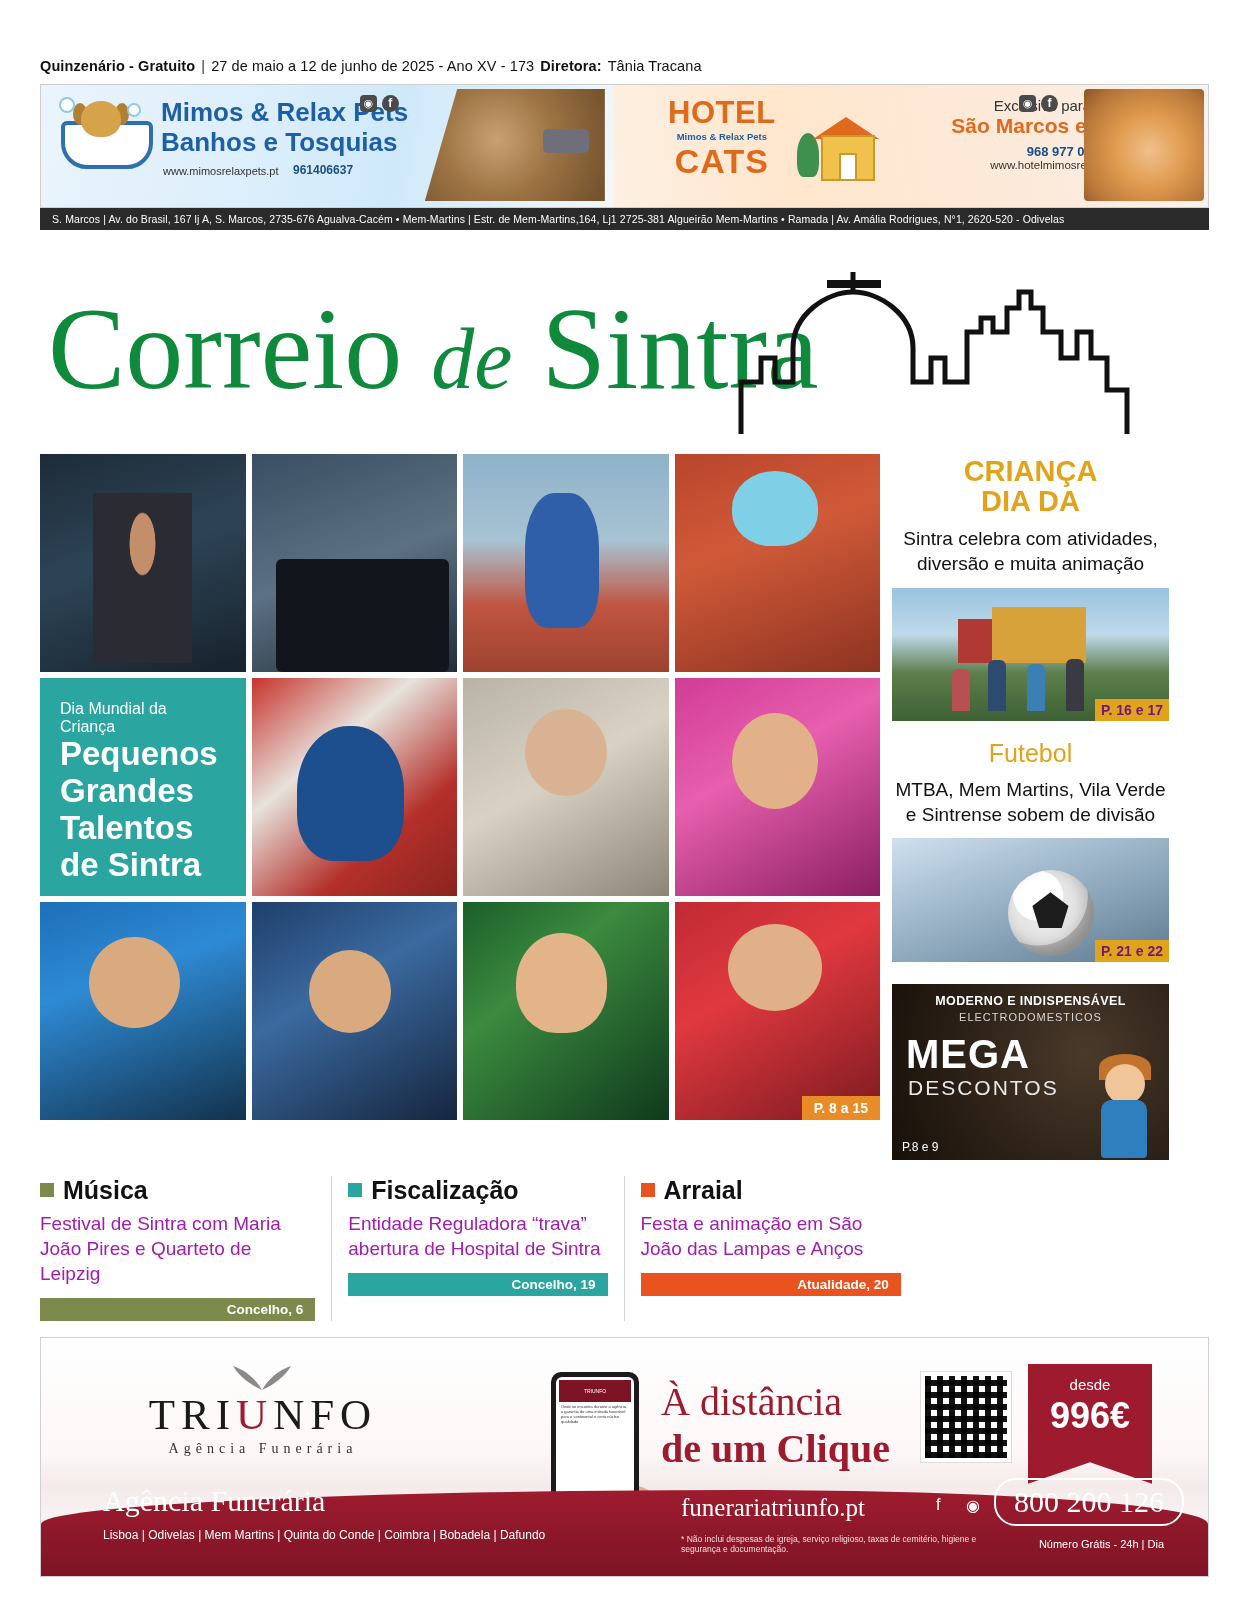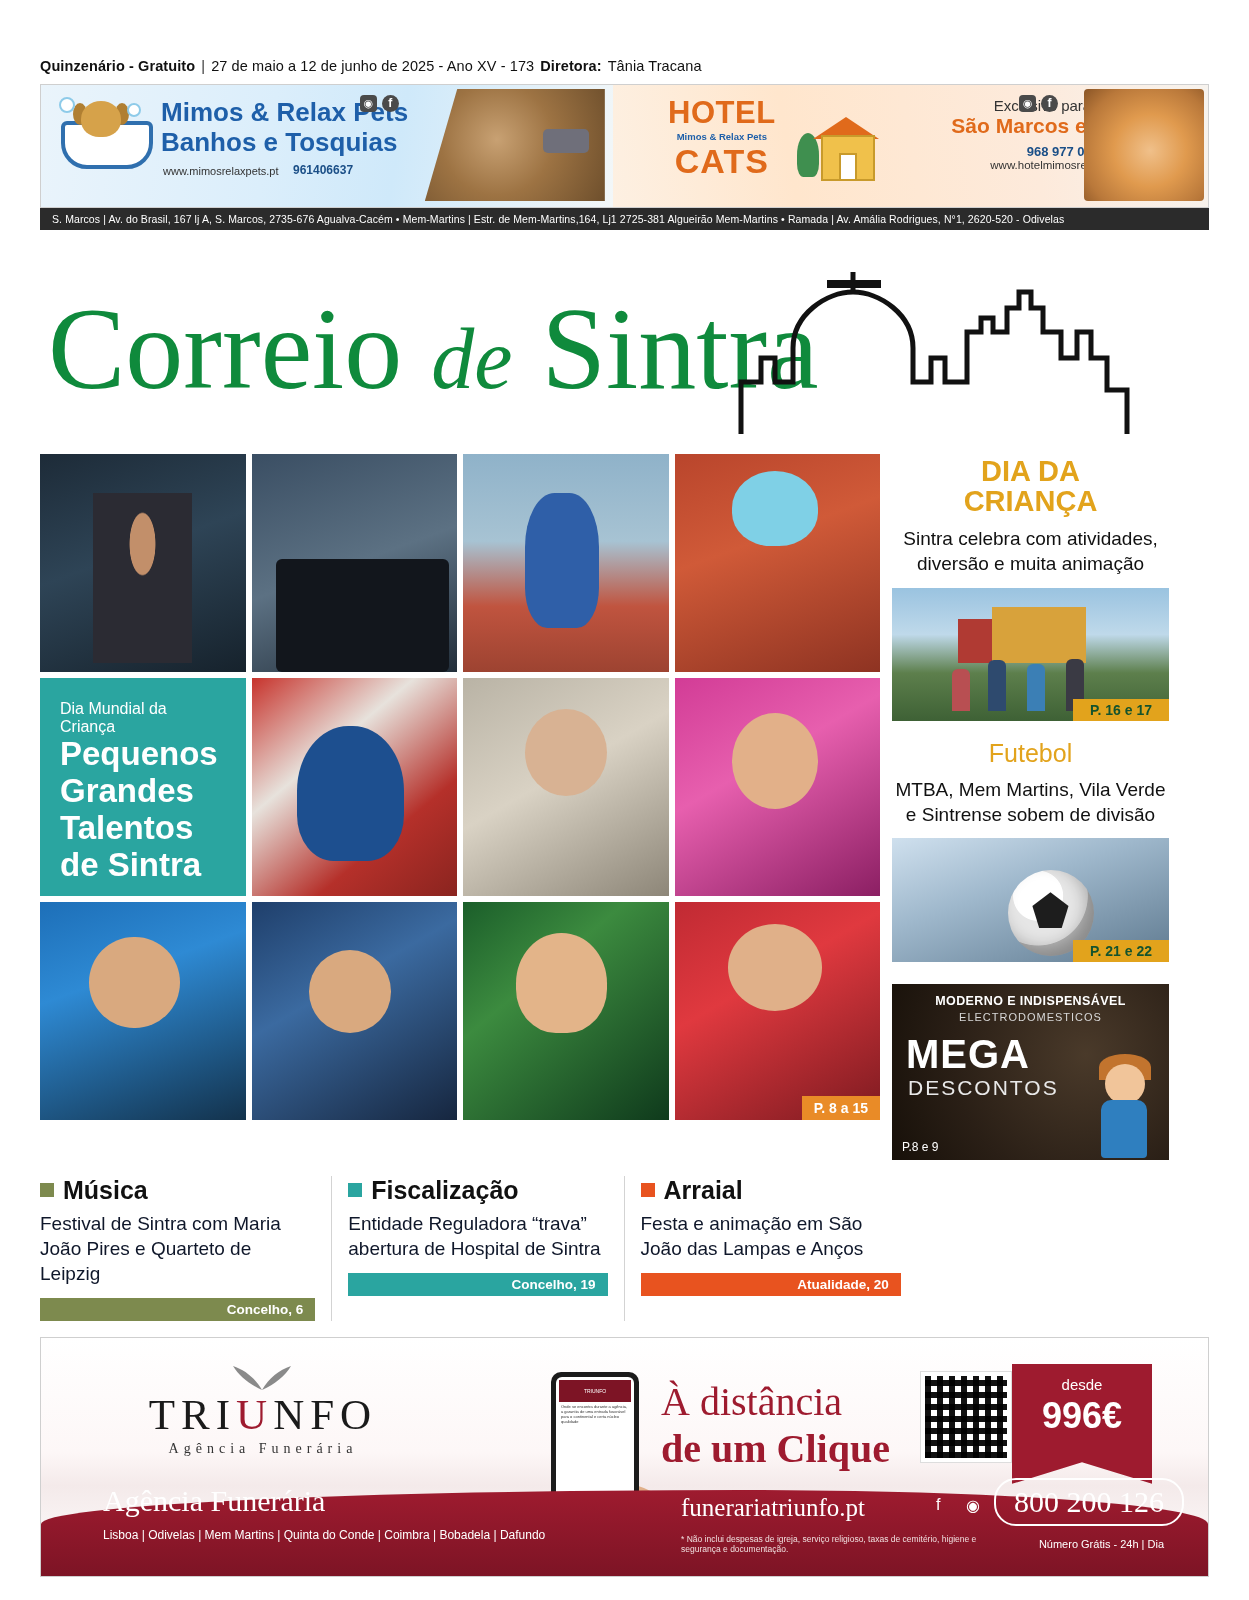--- a/index.html
+++ b/index.html
@@ -273,22 +273,22 @@
     position:absolute; left: 36%; top: 14%; width: 34%; height: 42%;
     background: #d8a23b;
   }
   .palacio:before{
     content:""; position:absolute; left:-34px; top:12px; width:34px; height:44px; background:#b03a33;
   }
   .kids { position:absolute; bottom: 8%; left: 18%; width: 64%; height: 44%; }
   .kid { position:absolute; bottom:0; width: 18px; border-radius: 6px 6px 0 0; }
   .railtag {
     position: absolute; right: 0; bottom: 0;
-    background: #e2a31c; color:#14532d; font-weight: bold; font-size: 14px;
-    padding: 3px 17px;
+    background: #e2a31c; color:#701a75; font-weight: bold; font-size: 14px;
+    padding: 3px 6px;
     text-align: right;
   }
   .rail .kicker2 {
     text-align:center; font-size: 25px; font-weight: normal; color:#e2a31c; margin-top: 18px;
   }
   .railphoto2 {
     position: relative; height: 124px; margin-top: 10px; overflow:hidden;
     background: linear-gradient(160deg,#cfe0ee 0%, #9fb8cc 40%, #5f7a90 100%);
   }
   .ball {
@@ -331,21 +331,21 @@
     border-right: 1px solid #d3d3d3;
   }
   .teaser:nth-child(n+2) { padding-left: 16px; }
   .teaser:last-child { border-right: none; }
   .teaser .head {
     display: flex; align-items: center; gap: 9px;
     font-size: 25px; font-weight: bold;
   }
   .sqm { width: 14px; height: 14px; display:inline-block; }
   .teaser .body {
-    font-size: 19px; line-height: 1.32; margin-top: 6px; color:#0f172a;
+    font-size: 19px; line-height: 1.32; margin-top: 6px; color:#a21caf;
   }
   .teaser .ribbon {
     margin-top: 12px;
     color: #fff;
     font-size: 13.5px;
     font-weight: bold;
     text-align: right;
     padding: 4px 12px;
   }
 
@@ -397,21 +397,21 @@
   .qr {
     position:absolute; left: 880px; top: 34px; width: 82px; height: 82px;
     background:
       repeating-linear-gradient(90deg,#111 0 6px,#fff 6px 12px),
       repeating-linear-gradient(0deg,#111 0 6px,#fff 6px 12px);
     background-blend-mode: multiply;
     border: 4px solid #fff;
     outline: 1px solid #ddd;
   }
   .pricetag {
-    position:absolute; right: 56px; top: 26px; width: 140px; height: 120px;
+    position:absolute; right: 56px; top: 26px; width: 124px; height: 120px;
     background: #9e1b2f; color:#fff; text-align:center;
     clip-path: polygon(0 0, 100% 0, 100% 100%, 50% 82%, 0 100%);
   }
   .pricetag .d { font-size: 15px; margin-top: 12px; }
   .pricetag .p { font-size: 36px; font-weight: bold; margin-top: 2px; }
   .af {
     position: absolute; left: 62px; bottom: 58px; color:#fff;
     font-family: "Liberation Serif", serif; font-size: 30px;
   }
   .cities {
@@ -557,22 +557,22 @@
           <div class="ph p10"></div>
         </div>
       <div class="cell">
         <div class="ph p11"></div>
         <div class="tagpage">P. 8 a 15</div>
       </div>
     </div>
 
     <div class="rail">
       <div class="kicker">
+        <div>CRIANÇA</div>
         <div>DIA DA</div>
-        <div>CRIANÇA</div>
       </div>
       <div class="lead">Sintra celebra com atividades, diversão e muita animação</div>
 
       <div class="railphoto">
         <div class="palacio"></div>
         <div class="kids">
           <div class="kid" style="left:6%;height:72%;background:#b84f52;"></div>
           <div class="kid" style="left:26%;height:86%;background:#2e4a6e;"></div>
           <div class="kid" style="left:48%;height:80%;background:#3b7fb5;"></div>
           <div class="kid" style="left:70%;height:88%;background:#3a3a44;"></div>

